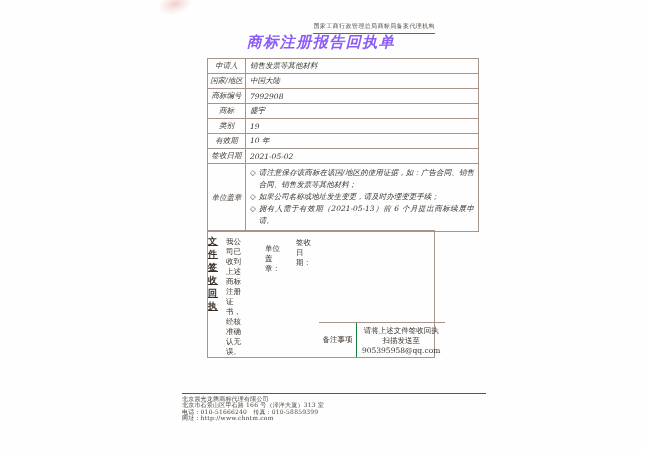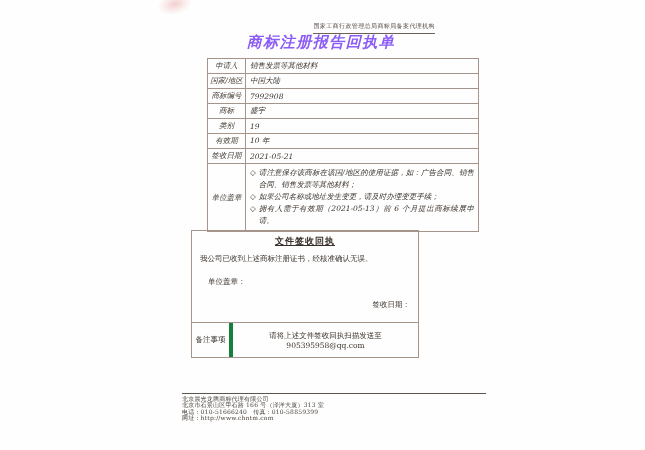--- a/index.html
+++ b/index.html
@@ -44,38 +44,38 @@
   }
   table.info td{border:1px solid #a5948a;vertical-align:middle;}
   table.info td.lbl{width:37px;text-align:center;padding:2px 0;color:#453c34;}
   table.info td.val{padding:2px 4px;}
   table.info td.notes{padding:3px 4px 4px 4px;}
   .note-item{display:flex;gap:3px;line-height:1.6;text-align:justify;}
   .note-bullet{flex:0 0 auto;}
 
   
   .receipt{
-    position:absolute;top:230px;left:191px;width:228px;height:128px;
+    position:absolute;top:230px;left:207px;width:228px;height:128px;
     border:1px solid #a5948a;box-sizing:border-box;
-    display:flex;flex-direction:column;
+    display:flex;flex-direction:row;
     font-size:7.5px;color:#3b332c;
   }
   .rb-title{ text-align:center;font-weight:bold;font-size:9px;margin-top:4px;color:#3a2f28;}
   .rb-title span{text-decoration:underline;letter-spacing:1px;}
   .rb-confirm{margin:6px 8px 0 8px;}
   .rb-seal{margin:13px 8px 0 16px;}
   .rb-signer{margin:14px 8px 0 8px;}
-  .rb-date{margin:13px 8px 0 8px;text-align:right;}
+  .rb-date{margin:7px 8px 0 8px;}
   .rb-remark{
     margin-top:auto;height:35px;box-sizing:border-box;
     border-top:1px solid #a5948a;
     display:flex;
   }
   .rb-remark-label{
-    width:37px;flex:0 0 37px;border-right:4px solid #15803d;
+    width:37px;flex:0 0 37px;border-right:1px solid #15803d;
     display:flex;align-items:center;justify-content:center;text-align:center;
   }
   .rb-remark-content{
     flex:1;padding:3px 5px;display:flex;flex-direction:column;justify-content:space-around;text-align:center;
   }
 
   
   .footer{position:absolute;left:182px;top:393px;width:304px;}
   .footer-rule{border-top:1.5px solid #5d544d;margin-bottom:2px;}
   .footer-line{font-size:6px;line-height:1.08;color:#49423b;letter-spacing:0.2px;}
@@ -114,21 +114,21 @@
       <tr>
         <td class="lbl">类别</td>
         <td class="val">19</td>
       </tr>
       <tr>
         <td class="lbl">有效期</td>
         <td class="val">10 年</td>
       </tr>
       <tr>
         <td class="lbl">签收日期</td>
-        <td class="val">2021-05-21</td>
+        <td class="val">2021-05-02</td>
       </tr>
       <tr>
         <td class="lbl">单位盖章</td>
         <td class="notes">
           <div class="note-item">
             <span class="note-bullet">◇</span>
             <span>请注意保存该商标在该国/地区的使用证据，如：广告合同、销售合同、销售发票等其他材料；</span>
           </div>
           <div class="note-item">
             <span class="note-bullet">◇</span>

